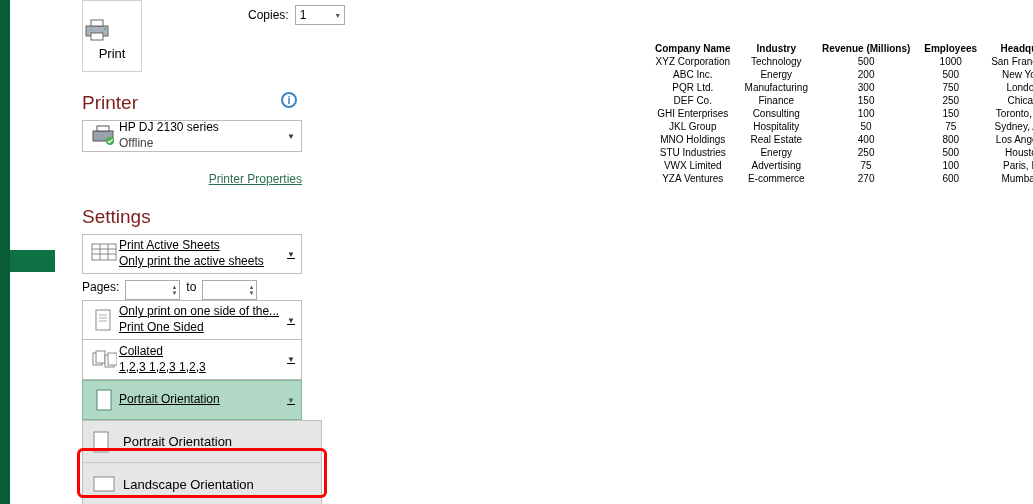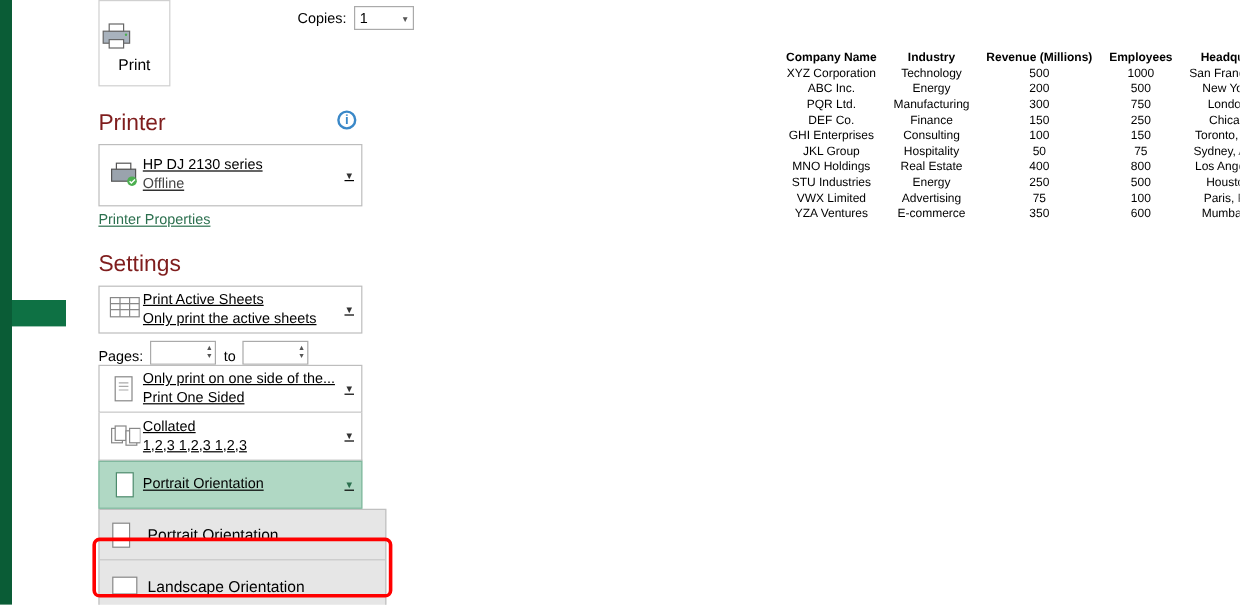--- a/index.html
+++ b/index.html
@@ -21,34 +21,34 @@
 .section-heading { color: #7f1d1d; font-size: 19px; font-weight: 400; margin-top: 20px; margin-bottom: 6px; }
 .info-icon { position: absolute; right: 55px; top: 92px; width: 16px; height: 16px; border: 2px solid #3a88c8; border-radius: 50%; color: #3a88c8; font-size: 11px; font-weight: bold; display: flex; align-items: center; justify-content: center; }
 
 .dropdown-box { border: 1px solid #bdbdbd; background: #fff; width: 220px; display: flex; align-items: center; padding: 4px 6px; position: relative; }
 .dropdown-box .dd-icon { width: 30px; display:flex; align-items:center; justify-content:center; font-size: 18px; }
 .dropdown-box .dd-text { flex: 1; font-size: 12px; line-height: 1.3; }
 .dropdown-box .dd-title { font-weight: 400; }
 .dropdown-box .dd-sub { color: #444; }
 .dropdown-box .dd-caret { font-size: 8px; color: #333; }
 
-.printer-box { height: 52px; text-decoration: underline; }
+.printer-box { height: 32px; }
 .printer-icon-wrap { position: relative; width: 30px; }
 
-.printer-props { color: #2c704f; font-size: 12px; text-decoration: underline; display:block; width:220px; margin-top:4px; }
+.printer-props { color: #2c704f; font-size: 12px; text-decoration: underline; display:block; text-align:right; width:220px; margin-top:20px; }
 
 .settings-stack { width: 220px; }
 .settings-stack > div { margin-bottom: 0; }
 .settings-box { border: 1px solid #bdbdbd; border-top: none; background:#fff; display:flex; align-items:center; padding:4px 6px; position:relative; height:40px;text-decoration:underline; }
 .settings-box:first-child { border-top: 1px solid #bdbdbd; }
 .settings-box .dd-icon { width: 30px; display:flex; align-items:center; justify-content:center; }
 .settings-box .dd-text { flex:1; font-size:12px; line-height:1.3; white-space:nowrap; overflow:hidden; text-overflow:ellipsis; }
 .settings-box .dd-caret { font-size:8px; color:#333; }
 
-.pages-row { display:flex; align-items:flex-end; gap:6px; font-size:12px; margin:6px 0; }
+.pages-row { display:flex; align-items:flex-start; gap:6px; font-size:12px; margin:6px 0; }
 .pages-input { border:1px solid #aaa; width:55px; height:20px; display:flex; align-items:center; justify-content:flex-end; padding-right:2px; }
 .pages-input .spin { display:flex; flex-direction:column; font-size:6px; line-height:6px; color:#555; }
 
 .orientation-active { background:#b0d8c4; border:1px solid #80b89e; }
 .orientation-active .dd-caret { color:#2c704f; }
 
 .orient-menu { background:#e6e6e6; border:1px solid #c0c0c0; width:240px; }
 .orient-item { display:flex; align-items:center; padding:10px 10px; height:42px; border-bottom:1px solid #c8c8c8; font-size:13px; gap:10px; }
 .orient-item:last-child { border-bottom:none; }
 .orient-item .page-icon { width:20px; }
@@ -288,19 +288,19 @@
         <tr>
           <td>VWX Limited</td>
           <td>Advertising</td>
           <td>75</td>
           <td>100</td>
           <td>Paris, France</td>
         </tr>
         <tr>
           <td>YZA Ventures</td>
           <td>E-commerce</td>
-          <td>350</td>
+          <td>270</td>
           <td>600</td>
           <td>Mumbai, India</td>
         </tr>
       </tbody>
   </table>
 </div>
 
 </body></html>

